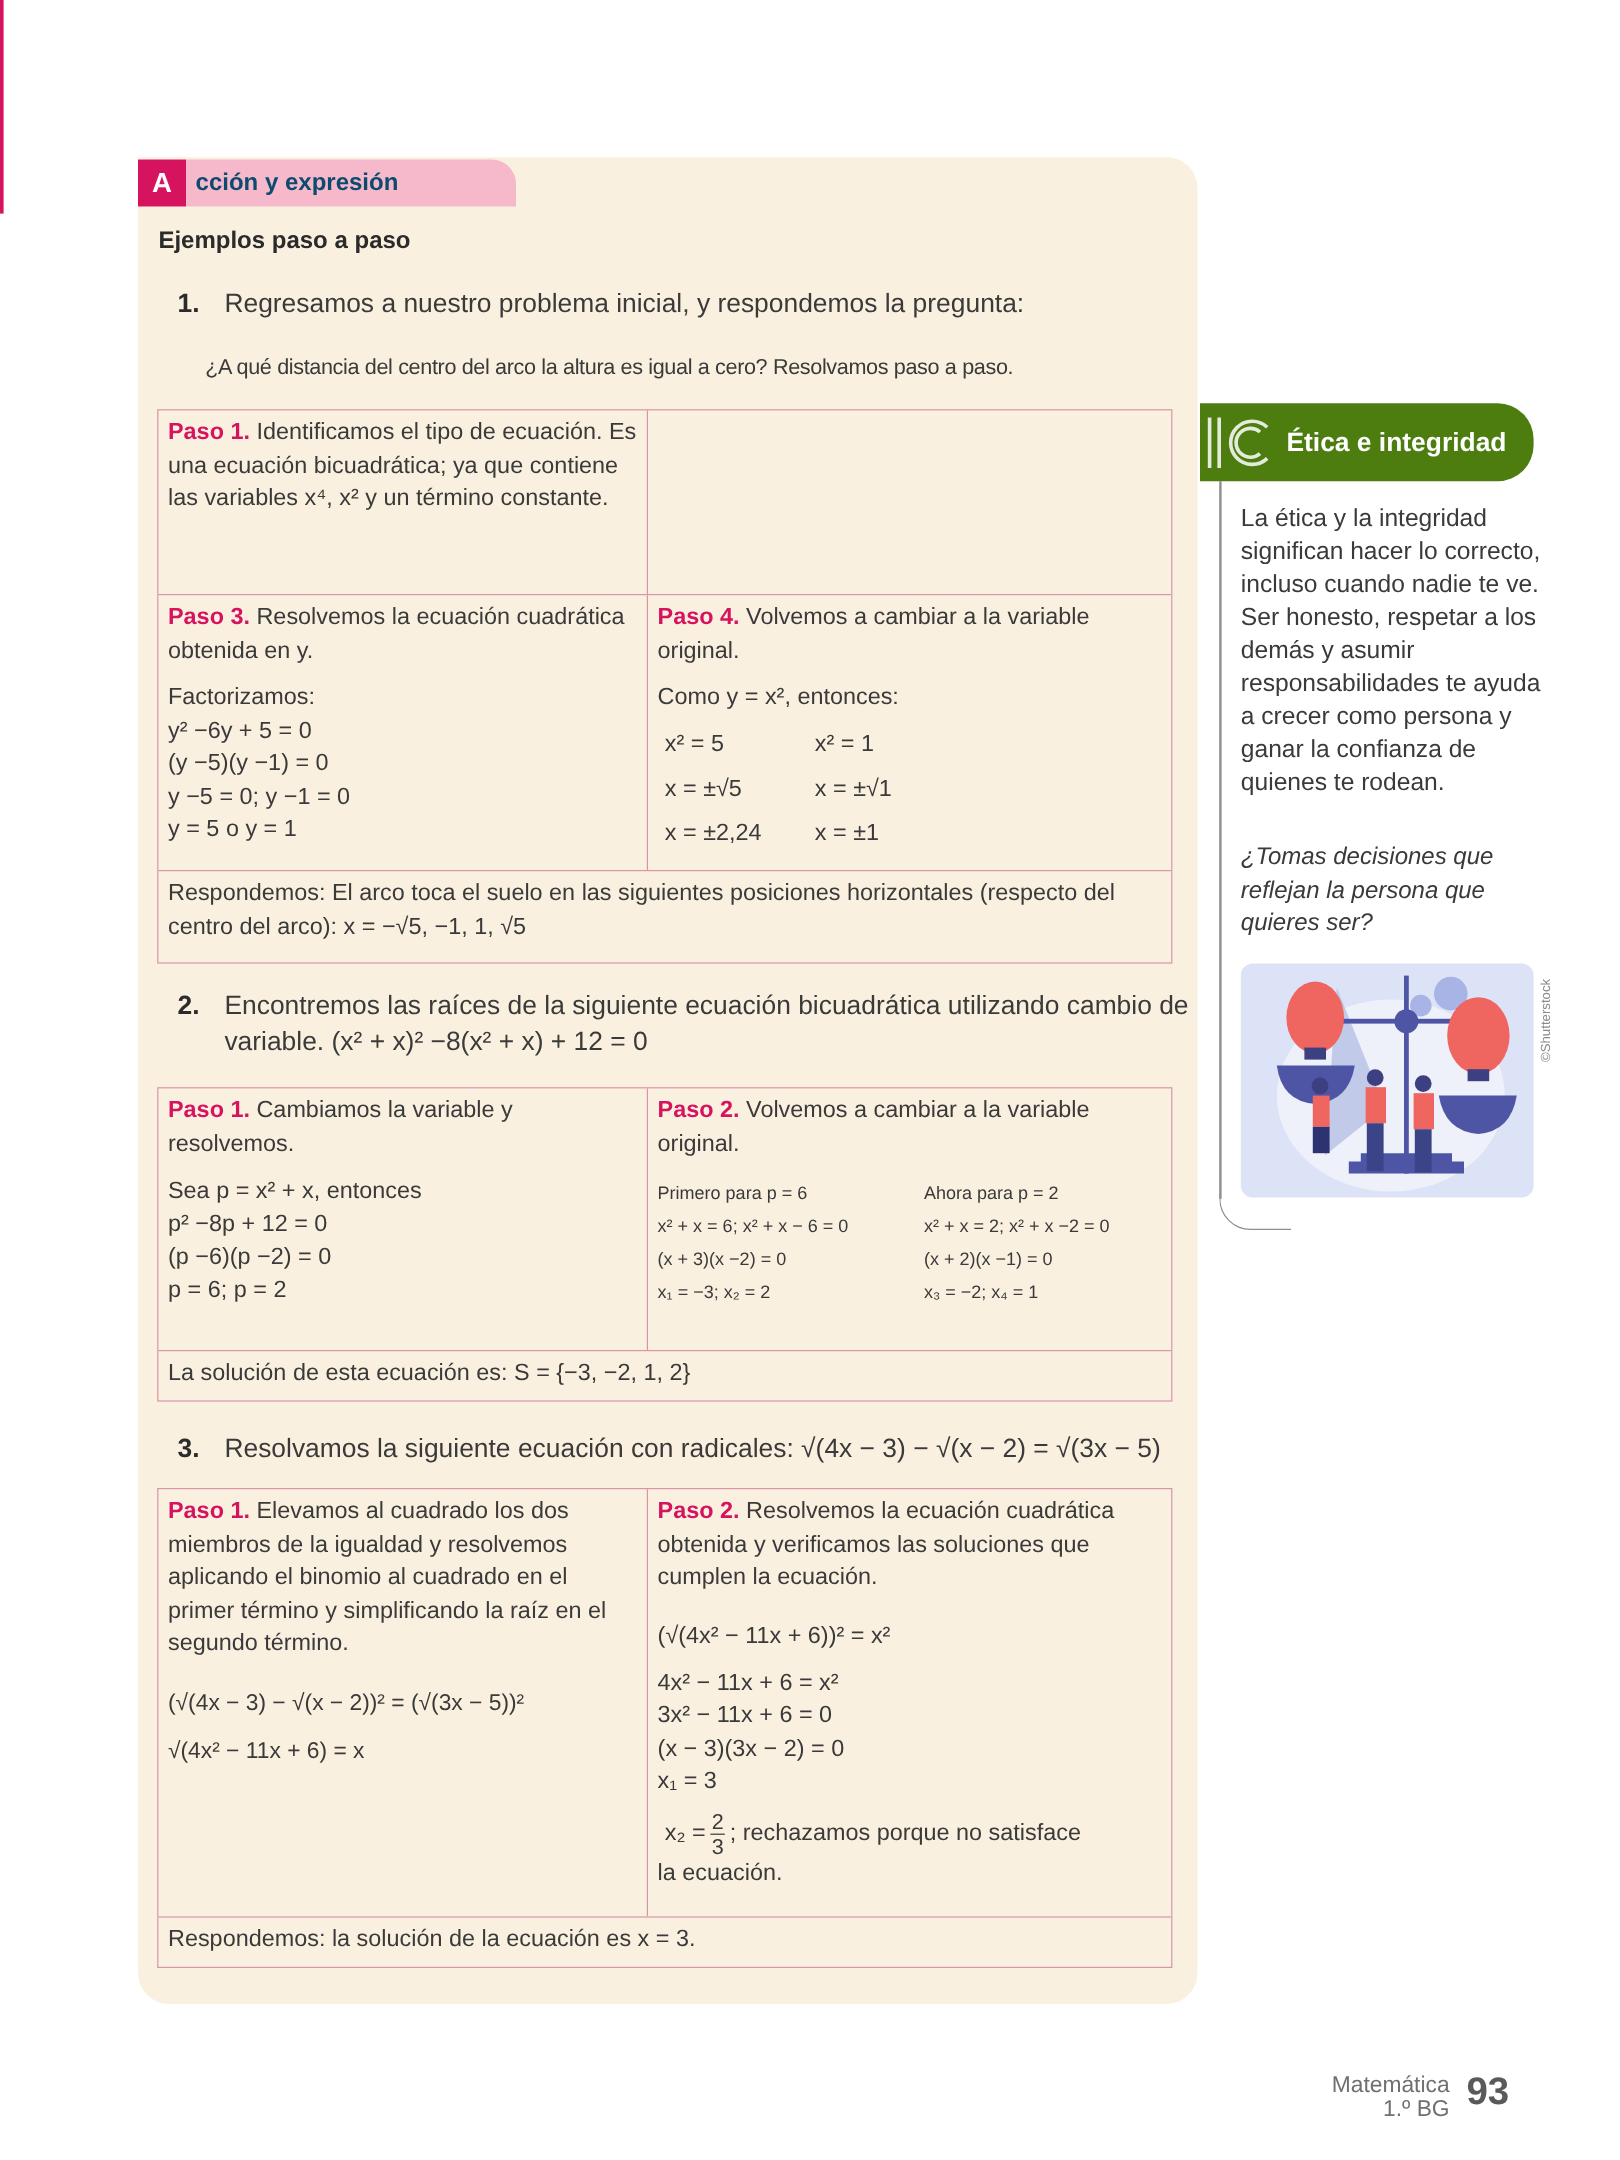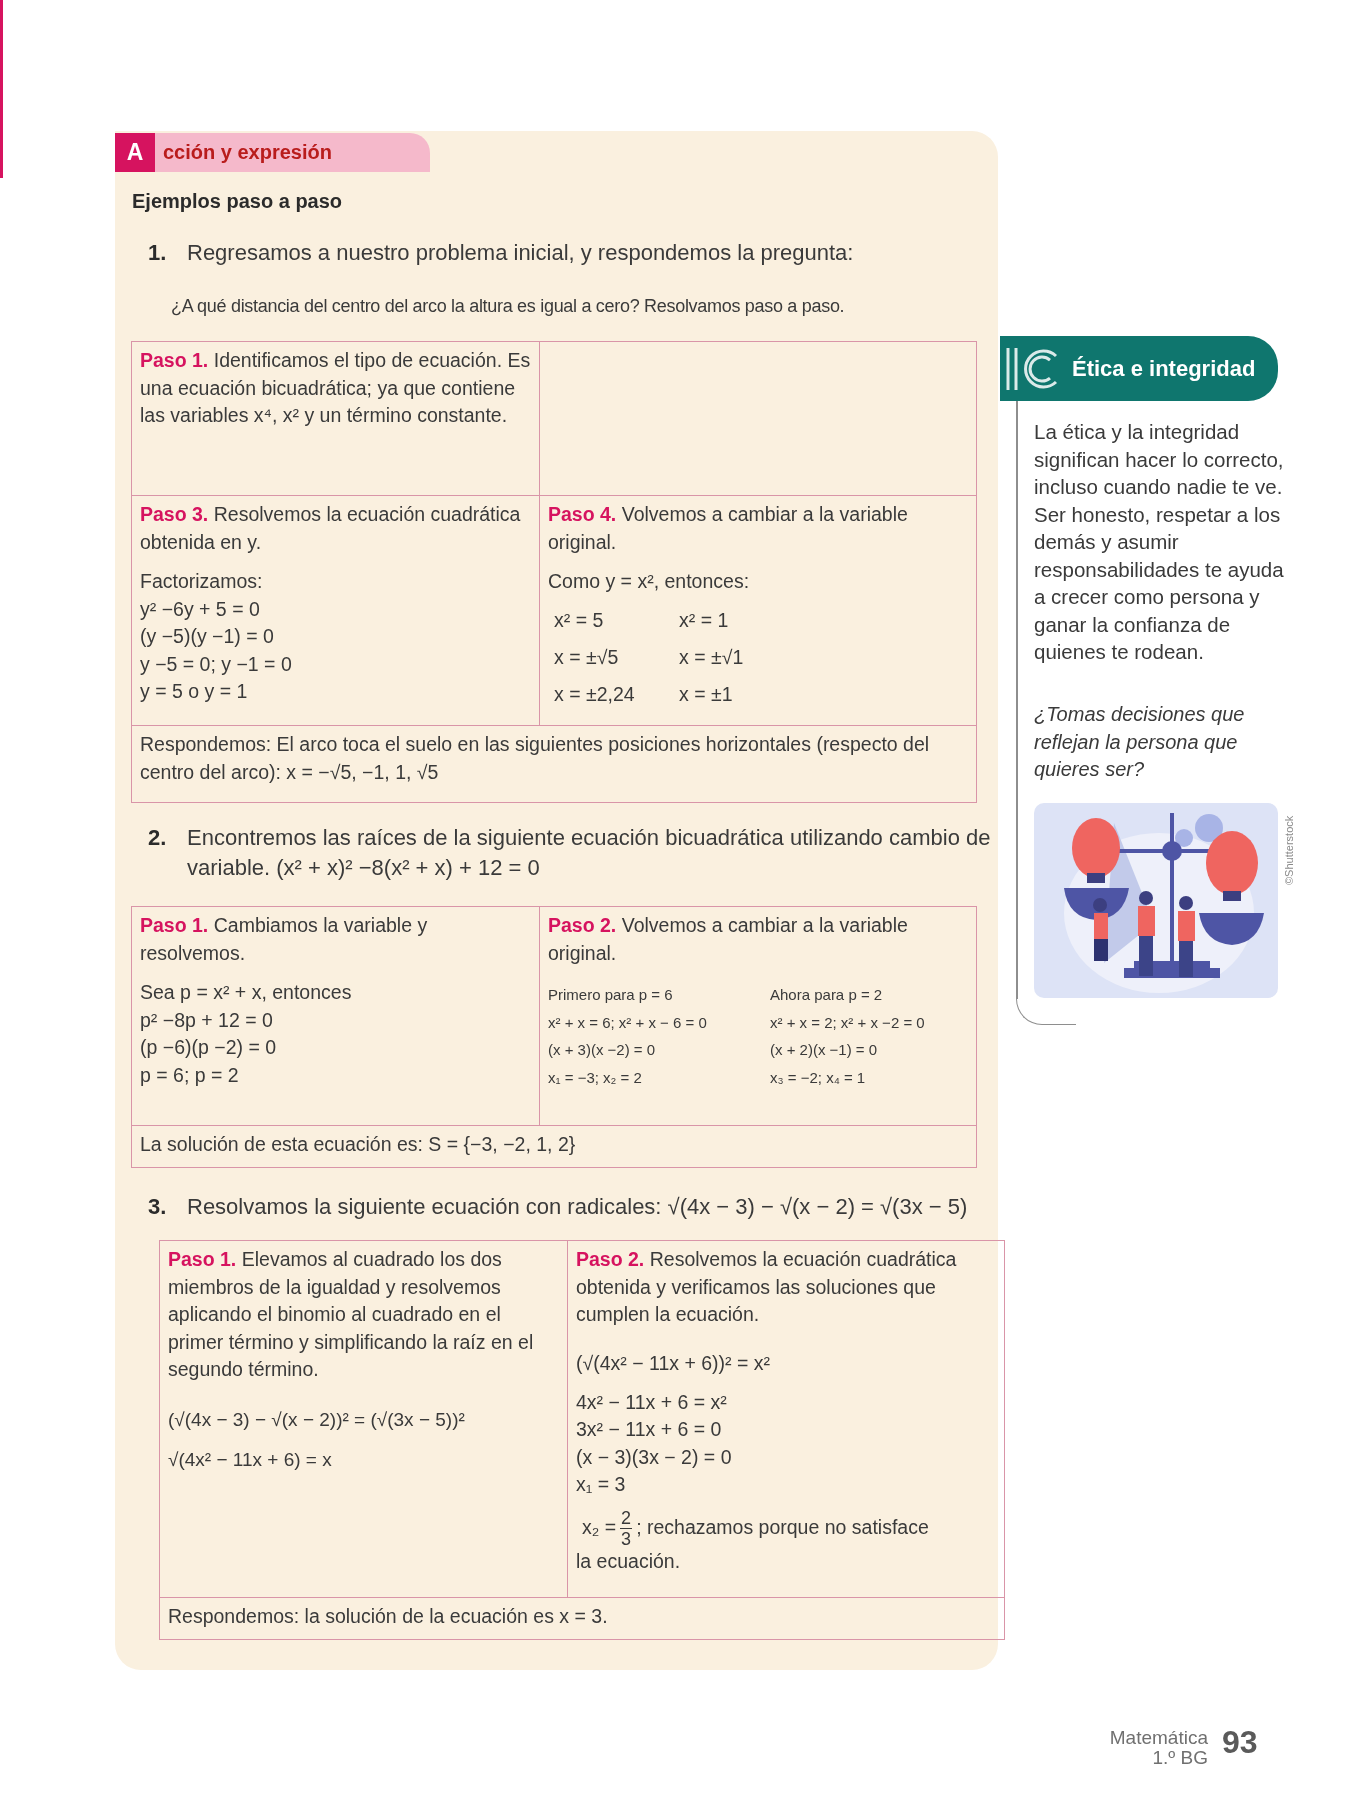--- a/index.html
+++ b/index.html
@@ -9,21 +9,21 @@
   .edge-bar { position: absolute; left: 0; top: 0; width: 3px; height: 178px; background: #d6135f; }
 
   .panel { position: absolute; left: 115px; top: 131px; width: 883px; height: 1539px;
            background: #faf0df; border-radius: 0 26px 26px 26px; }
 
   .hdr { position: absolute; left: 115px; top: 133px; height: 39px; width: 315px;
          background: #f5b9cb; border-radius: 0 20px 0 0; }
   .hdr-letter { position: absolute; left: 0; top: 0; width: 40px; height: 39px; background: #d6135f;
                 color: #fff; font-weight: bold; font-size: 23px; line-height: 39px; text-align: center; }
   .hdr-text { position: absolute; left: 48px; top: 0; line-height: 39px; font-size: 20px;
-              font-weight: bold; color: #b91c1c; }
+              font-weight: bold; color: #0c4a6e; }
 
   .subtitle { position: absolute; left: 132px; top: 190px; font-size: 20px; font-weight: bold; color: #2b2b2b; }
 
   .item { position: absolute; left: 148px; font-size: 22px; color: #3a3a3a; line-height: 30px; }
   .item .num { font-weight: bold; color: #2b2b2b; display: inline-block; width: 39px; }
   .item .body { display: inline; }
   .question { position: absolute; left: 171px; top: 296px; font-size: 18px; color: #3a3a3a; letter-spacing: -0.3px; }
 
   .tbl { position: absolute; left: 131px; width: 846px; border: 1.5px solid #d995a8; }
   .row { display: flex; border-bottom: 1.5px solid #d995a8; }
@@ -35,21 +35,21 @@
   .paso { color: #d6135f; font-weight: bold; }
   .twocol { display: flex; }
   .twocol > div { width: 50%; }
   .twocol.narrow > div:first-child { width: 125px; }
   .frac { display: inline-block; vertical-align: middle; text-align: center; line-height: 18px; font-size: 18px; margin: 0 4px; }
   .frac span { display: block; }
   .frac .bar { border-top: 1.3px solid #3a3a3a; width: 12px; margin: 1px auto; }
 
   
   .side-hdr { position: absolute; left: 1000px; top: 336px; width: 278px; height: 65px;
-              background: #0f766e; border-radius: 0 30px 30px 0; }
+              background: #4d7c0f; border-radius: 0 30px 30px 0; }
   .side-logo { position: absolute; left: 4px; top: 8px; width: 60px; height: 50px; }
   .side-title { position: absolute; left: 72px; top: 0; line-height: 65px; color: #fff;
                 font-weight: bold; font-size: 22px; }
   .side-line { position: absolute; left: 1016px; top: 401px; width: 2px; height: 598px; background: #8e8e8e; }
   .side-curve { position: absolute; left: 1016px; top: 995px; width: 60px; height: 30px;
                 border-left: 1.5px solid #8e8e8e; border-bottom: 1.5px solid #8e8e8e; border-radius: 0 0 0 26px; }
   .side-text { position: absolute; left: 1034px; top: 418px; width: 250px; font-size: 20.5px;
                line-height: 27.5px; color: #3a3a3a; }
   .side-q { position: absolute; left: 1034px; top: 701px; width: 250px; font-size: 20px;
             line-height: 27.5px; color: #3a3a3a; font-style: italic; }
@@ -159,21 +159,21 @@
   </div>
   <div class="row" style="height:41px;">
     <div class="cell full">La solución de esta ecuación es: S = {−3, −2, 1, 2}</div>
   </div>
 </div>
 
 <div class="item" style="top:1192px;">
   <span class="num">3.</span><span class="body">Resolvamos la siguiente ecuación con radicales: √(4x − 3) − √(x − 2) = √(3x − 5)</span>
 </div>
 
-<div class="tbl" style="top:1240px;margin-left:28px;">
+<div class="tbl" style="top:1240px;">
   <div class="row" style="height:357px;">
     <div class="cell l">
       <span class="paso">Paso 1.</span>
       <span>Elevamos al cuadrado los dos miembros de la igualdad y resolvemos aplicando el binomio al cuadrado en el primer término y simplificando la raíz en el segundo término.</span>
       <div style="height:16px"></div>
       <div style="line-height:40px; font-size:19px;">
         <div>(√(4x − 3) − √(x − 2))² = (√(3x − 5))²</div>
         <div>√(4x² − 11x + 6) = x</div>
       </div>
     </div>

